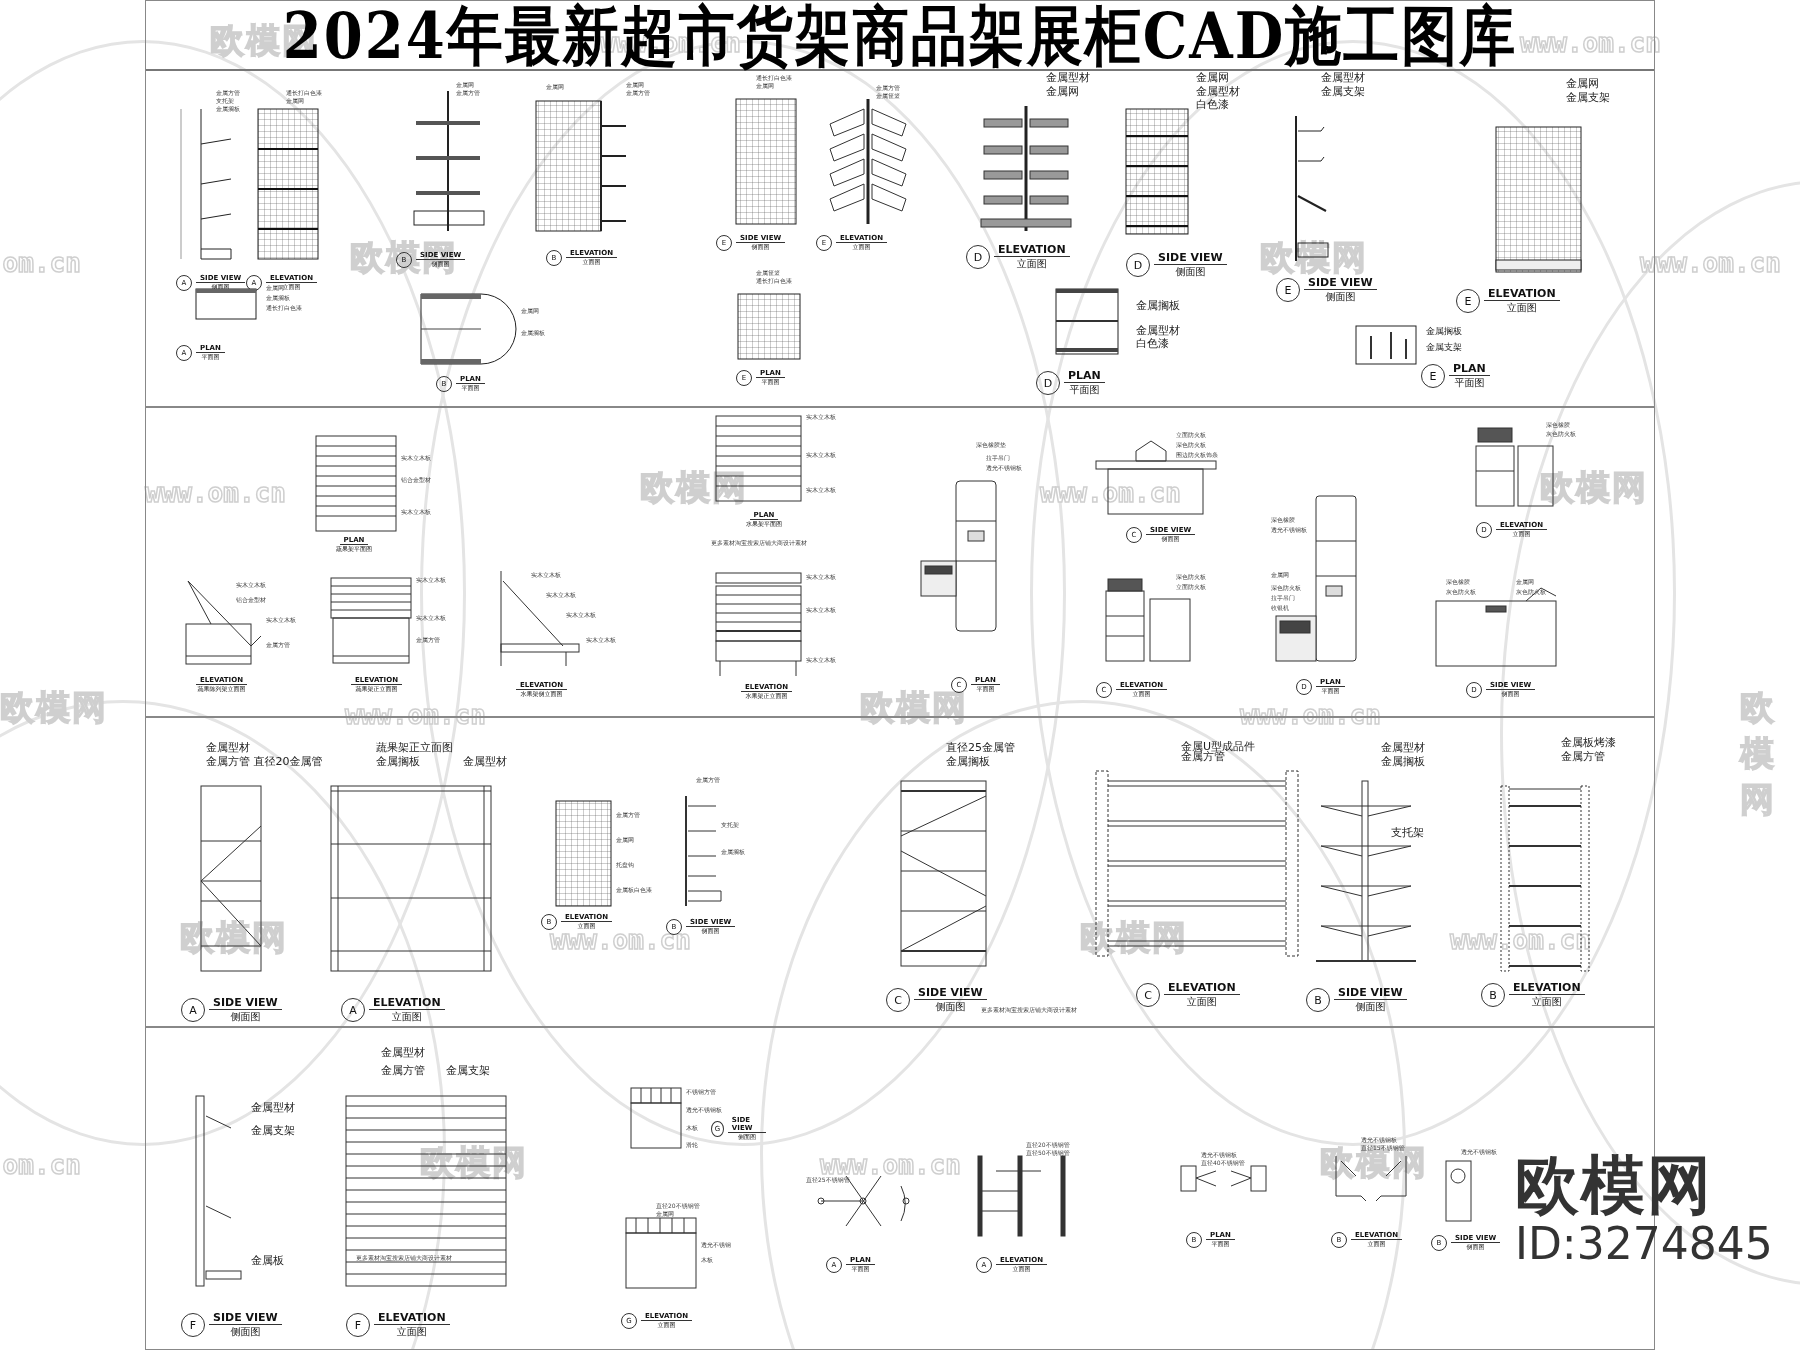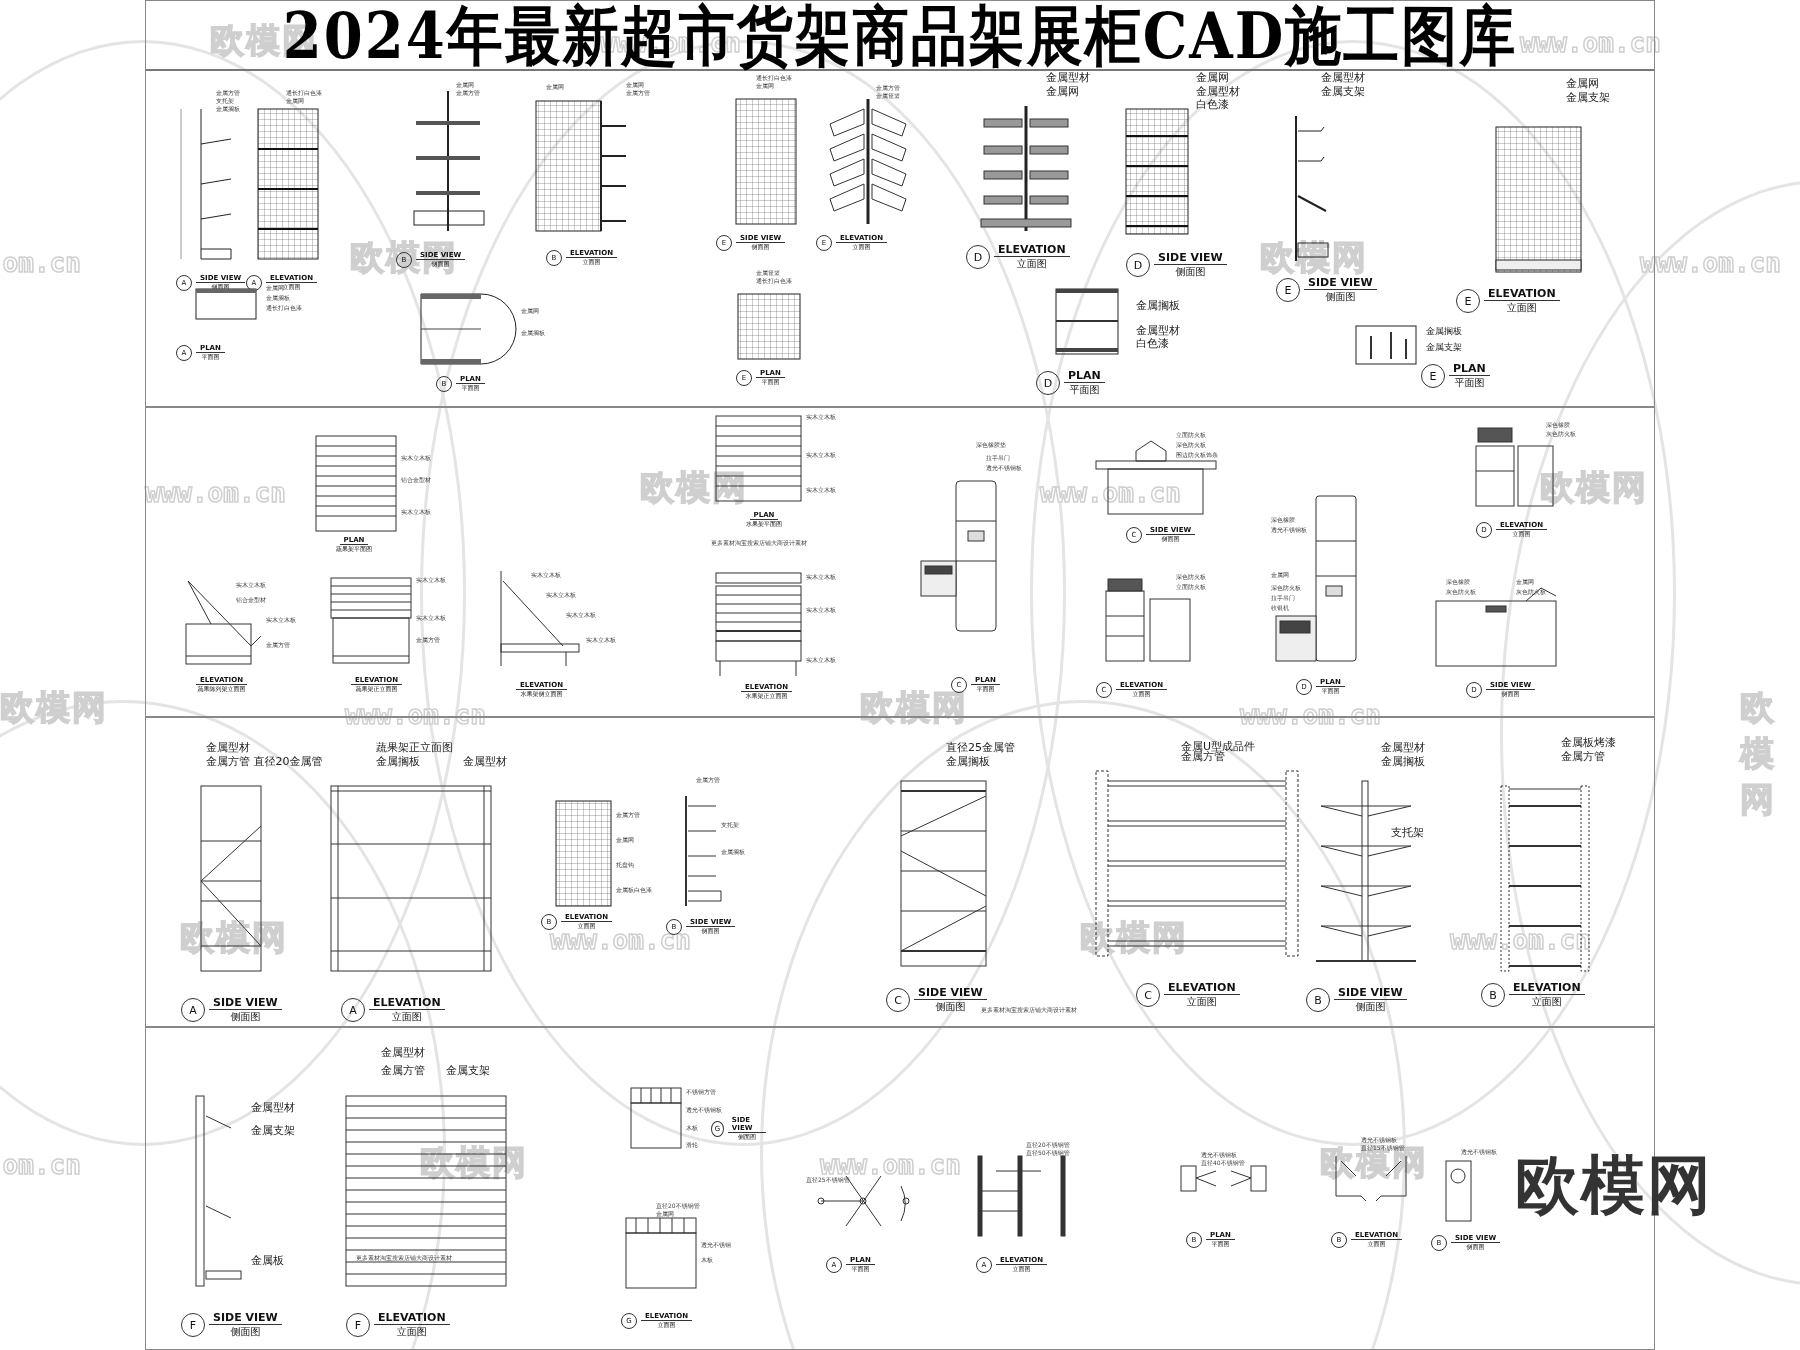--- a/index.html
+++ b/index.html
@@ -1007,20 +1007,21 @@
             <div class="en">SIDE VIEW</div>
             <div class="cn">侧面图</div>
           </div>
         </div>
     </div>
   </div>
 </div>
 
 <div class="logo">
   <div class="name">欧模网</div>
+  <div class="id">ID:3274845</div>
 </div>
 
 <svg width="0" height="0" style="position:absolute">
   <defs>
     <pattern id="grid" width="6" height="6" patternUnits="userSpaceOnUse">
       <path d="M6 0 H0 V6" fill="none" stroke="#555" stroke-width=".6"></path>
     </pattern>
   </defs>
 </svg>
 

